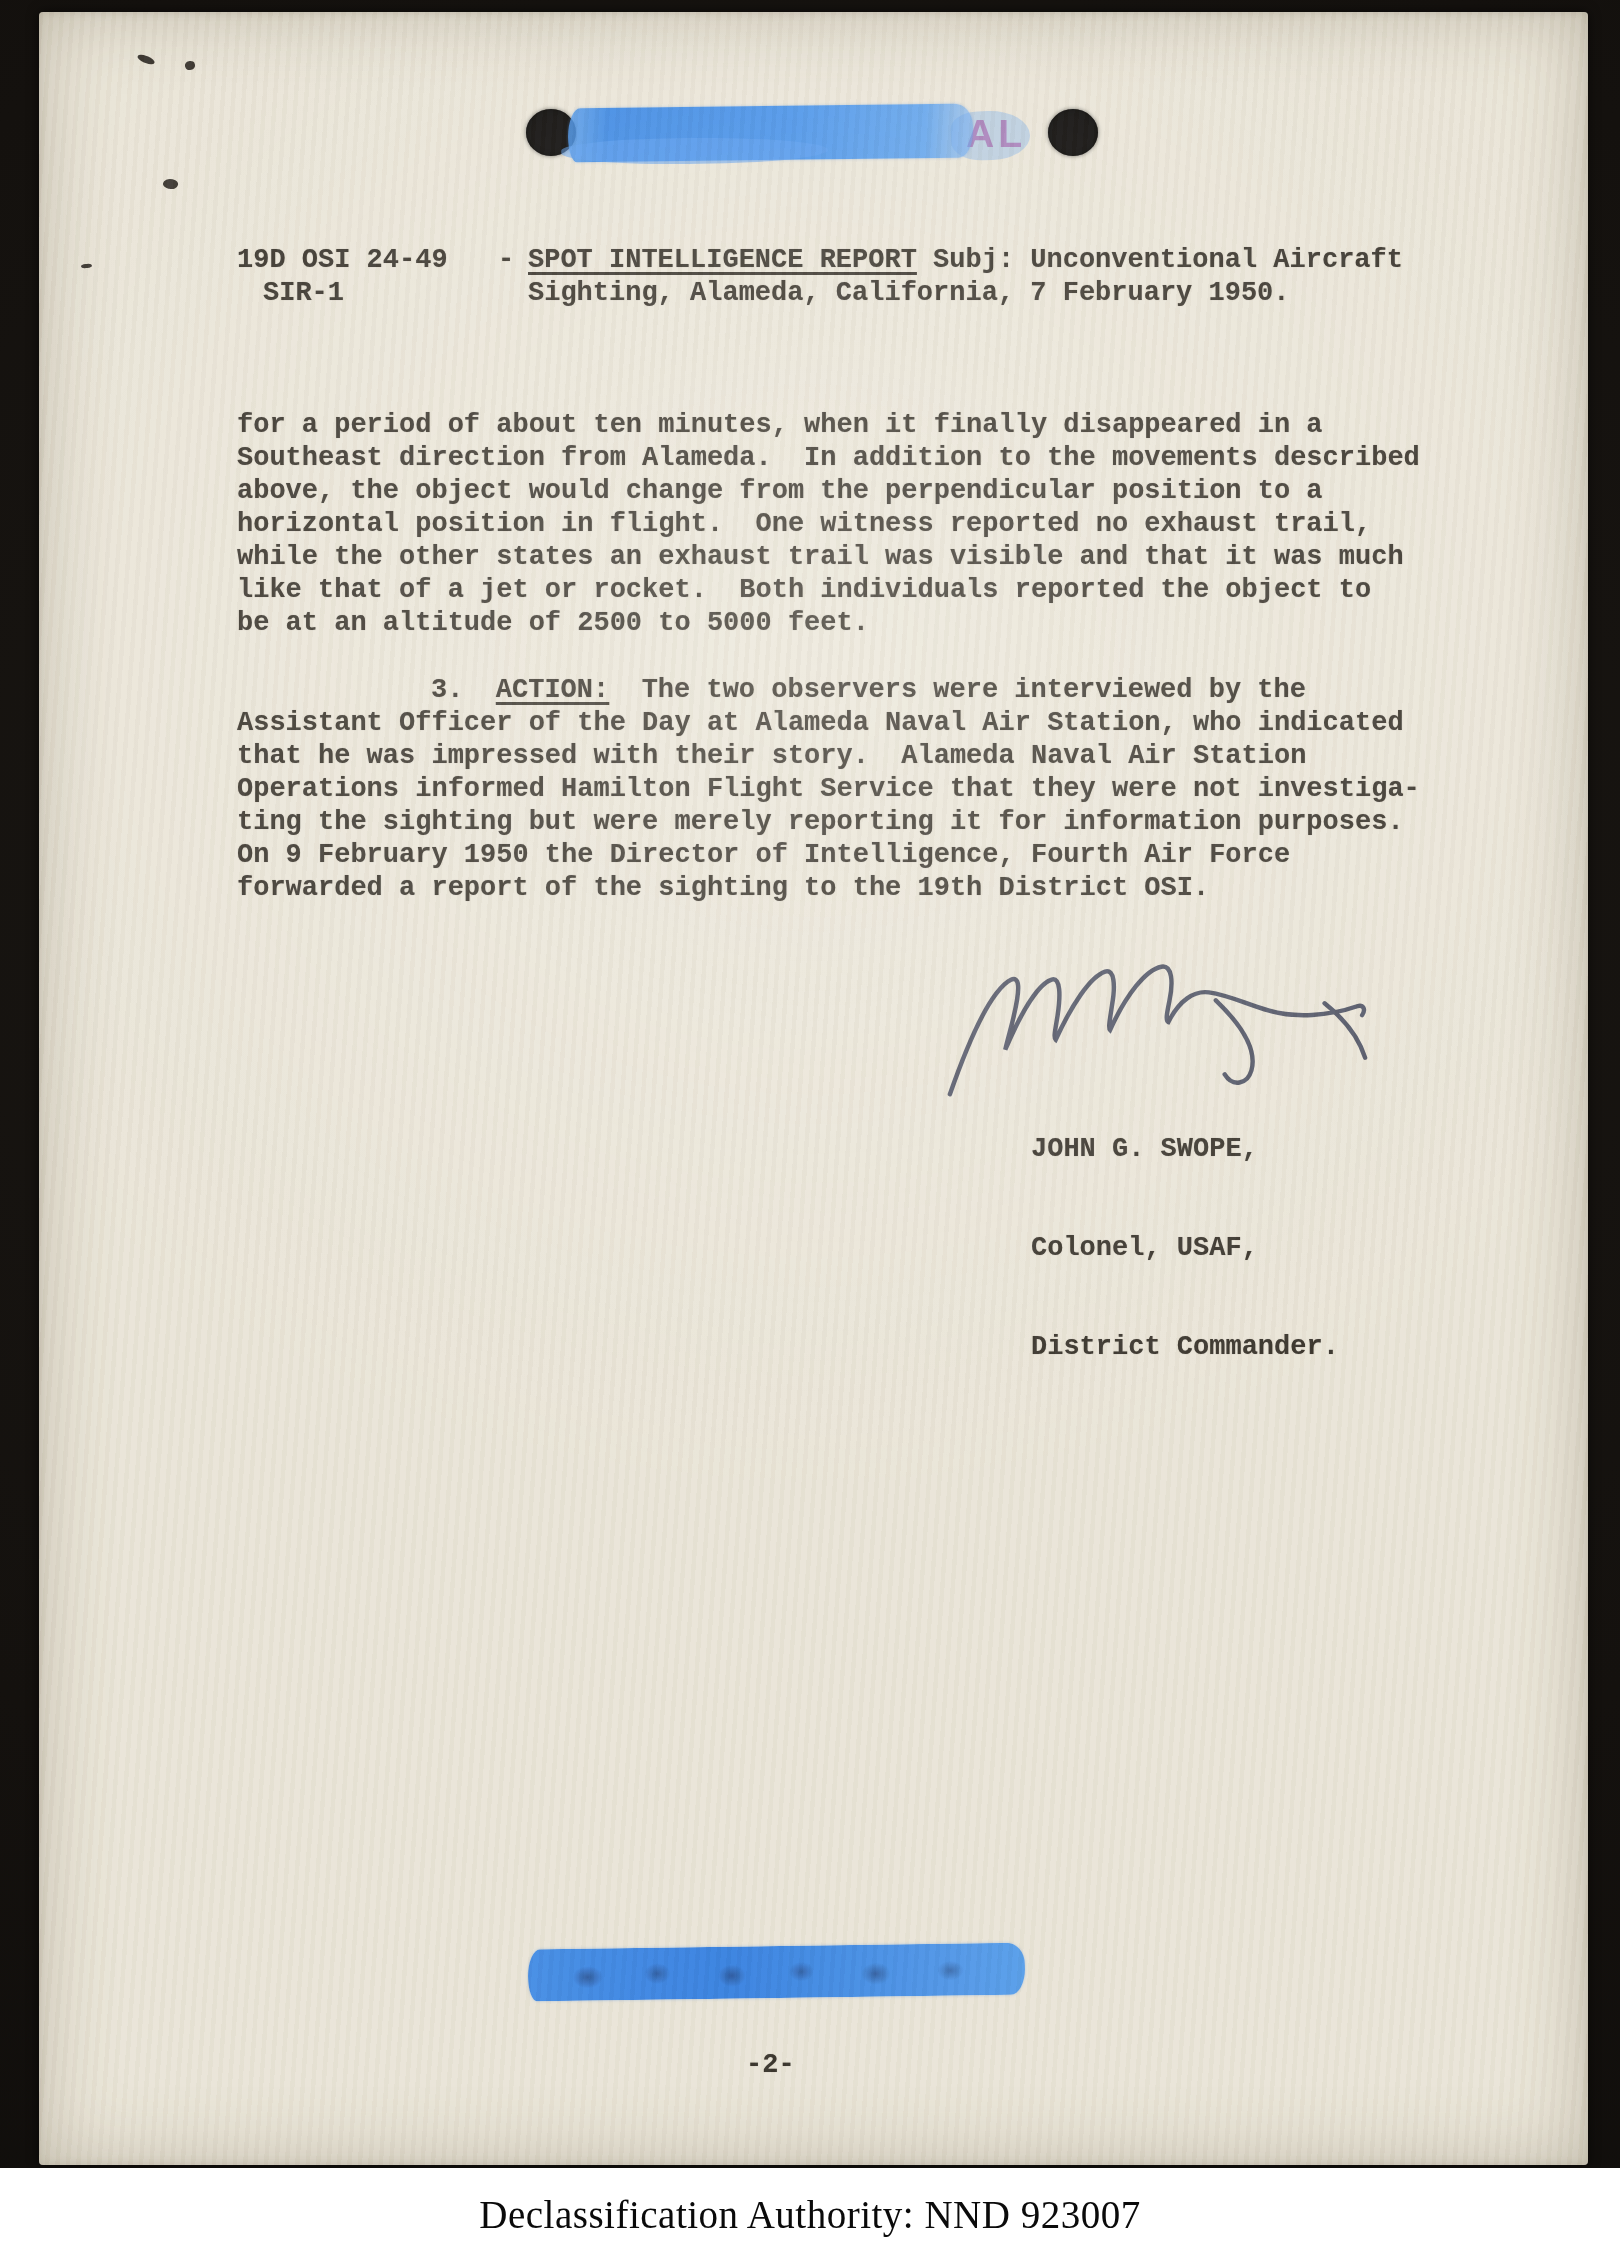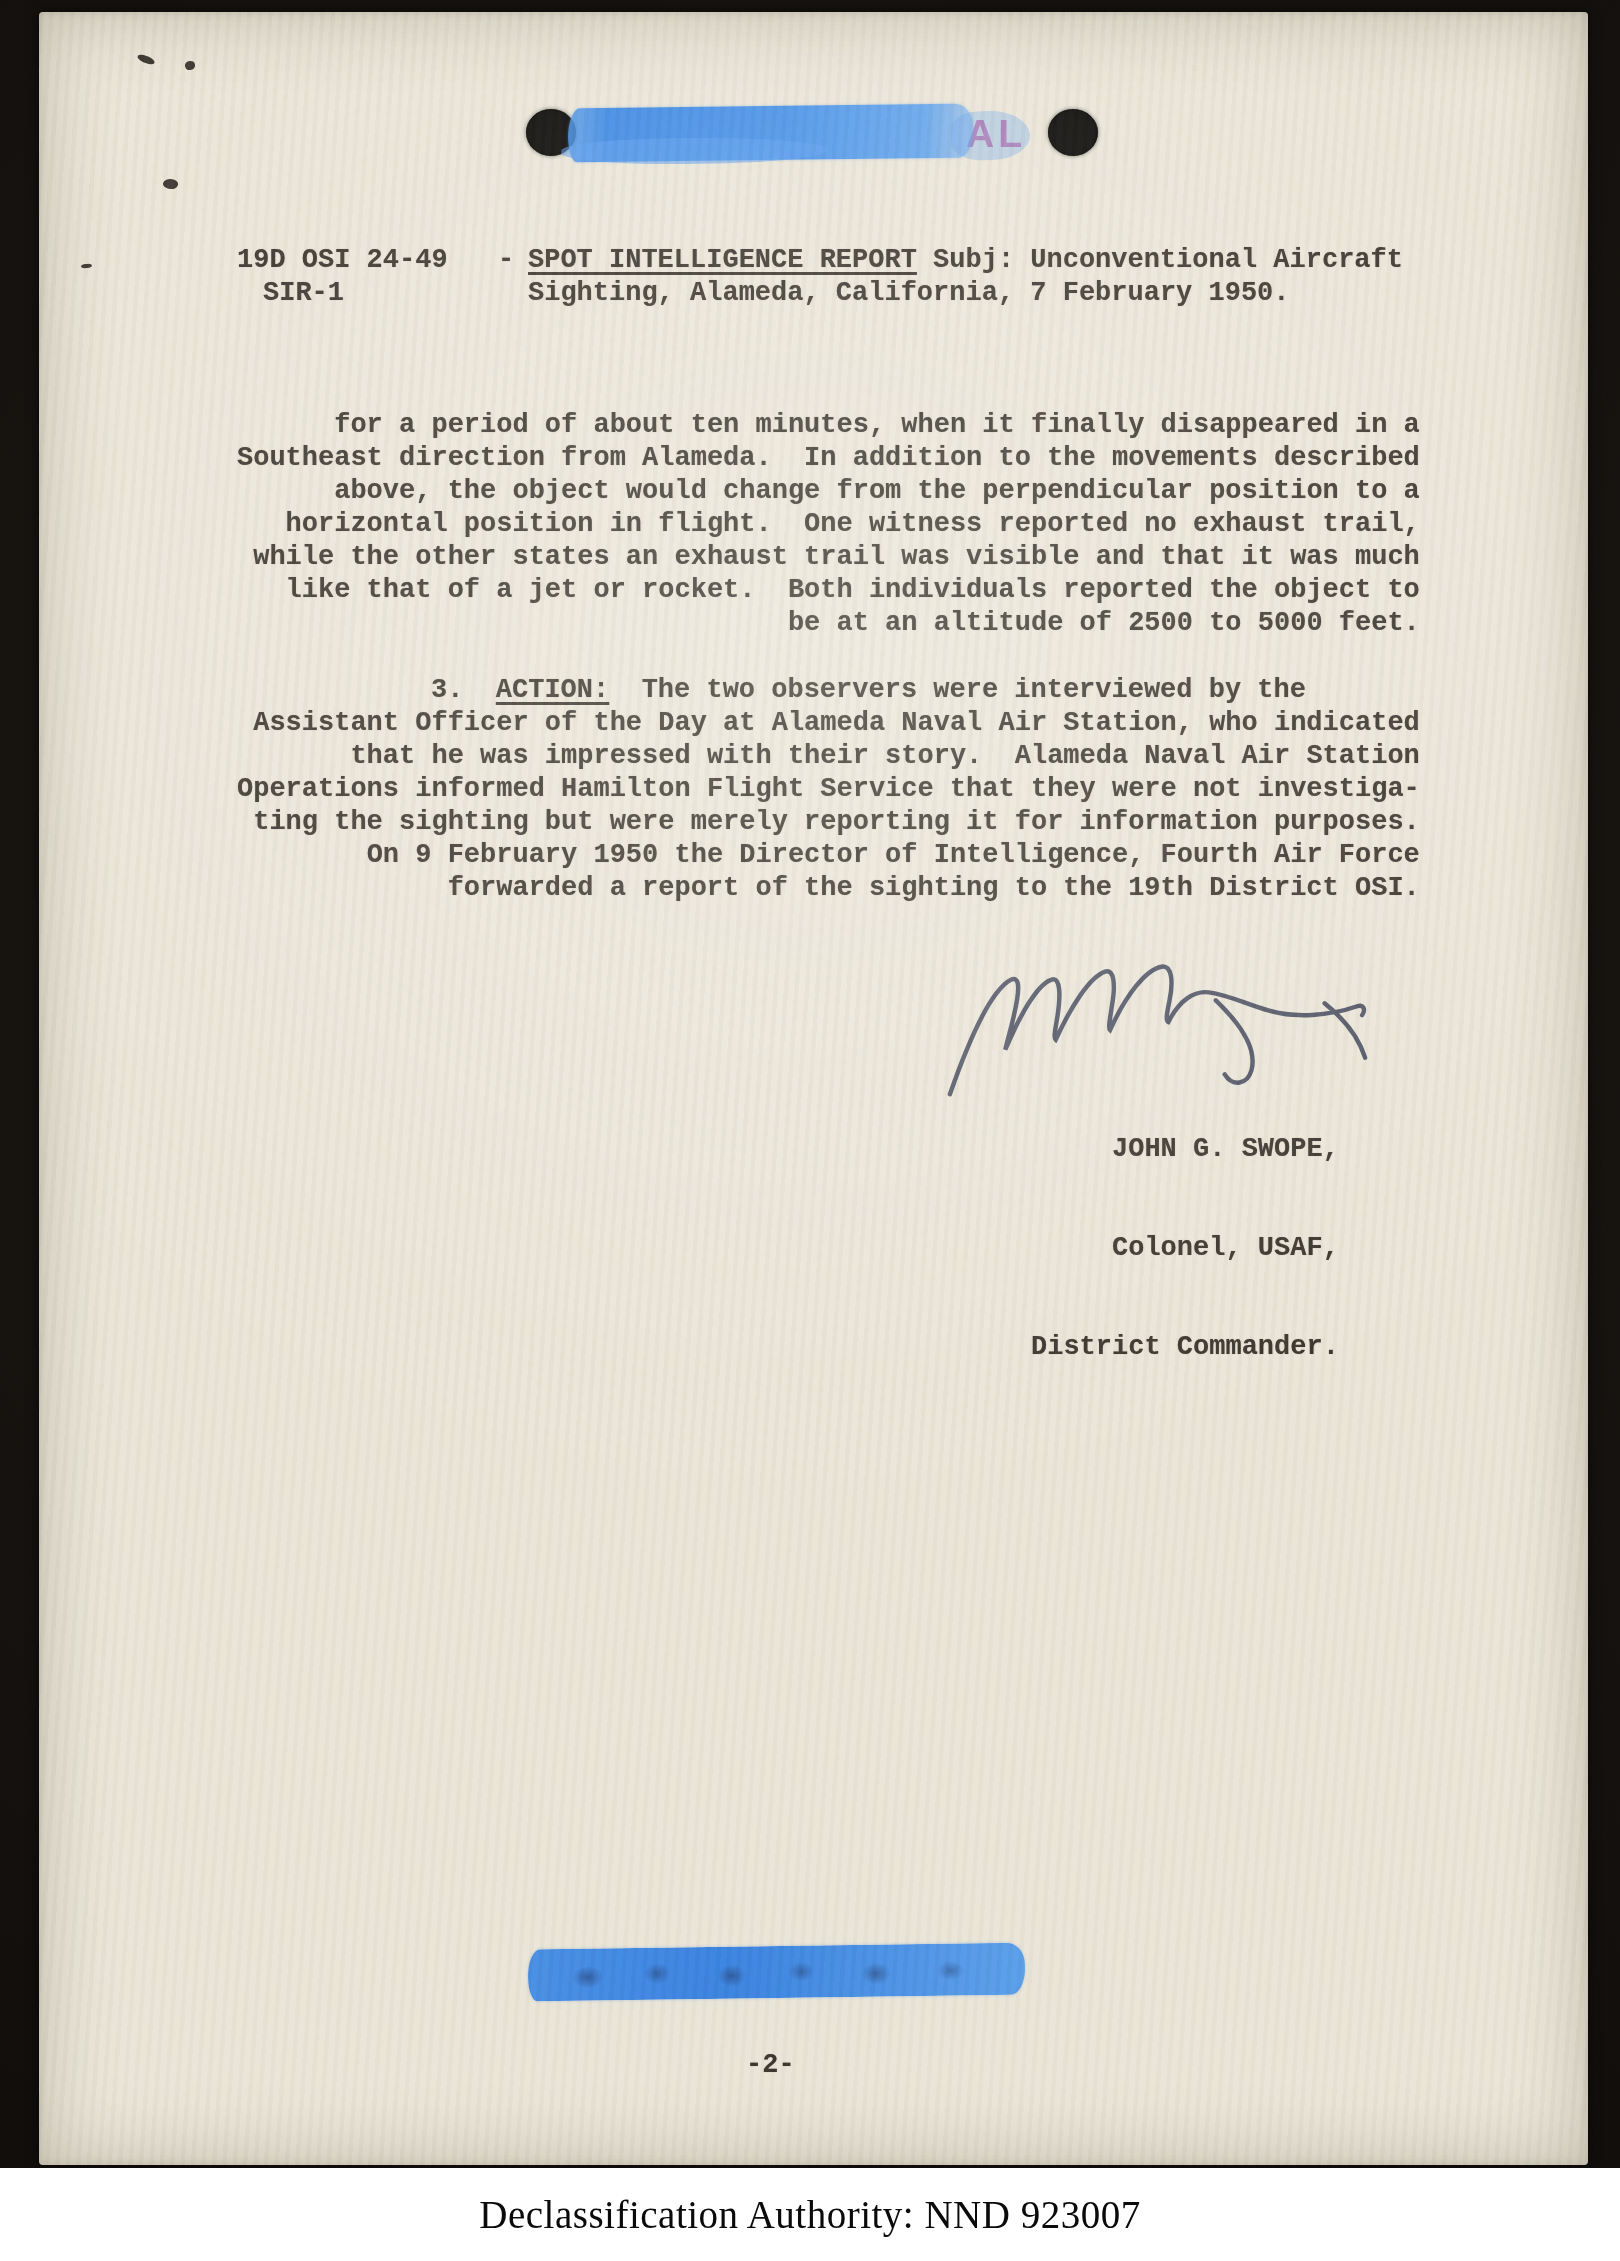--- a/index.html
+++ b/index.html
@@ -1,21 +1,20 @@
 <!DOCTYPE html>
 <html style="font-size:8px"><head>
 <meta charset="utf-8">
 <style>
   html,body { margin:0; padding:0; background:#000; }
   .scan {
     position:relative; width:1620px; height:2261px; overflow:hidden;
     background:
       radial-gradient(120% 80% at 50% 40%, #1b1814 0%, #14110e 60%, #0e0c0a 100%);
     font-family:"Liberation Mono","DejaVu Sans Mono",monospace;
-    text-align:right;
   }
   .paper {
     position:absolute; left:39px; top:12px; width:1549px; height:2153px;
     background:#eae5d8; border-radius:4px;
     box-shadow: inset 0 0 74px rgba(100,88,62,.30), inset 0 0 10px rgba(80,70,50,.18), 0 0 12px rgba(0,0,0,.6);
   }
   .paper::after {
     content:""; position:absolute; inset:0; border-radius:inherit; pointer-events:none;
     background:
       repeating-linear-gradient(94deg, rgba(140,128,100,.045) 0 4.4px, rgba(255,255,255,.035) 4.4px 10.4px),

